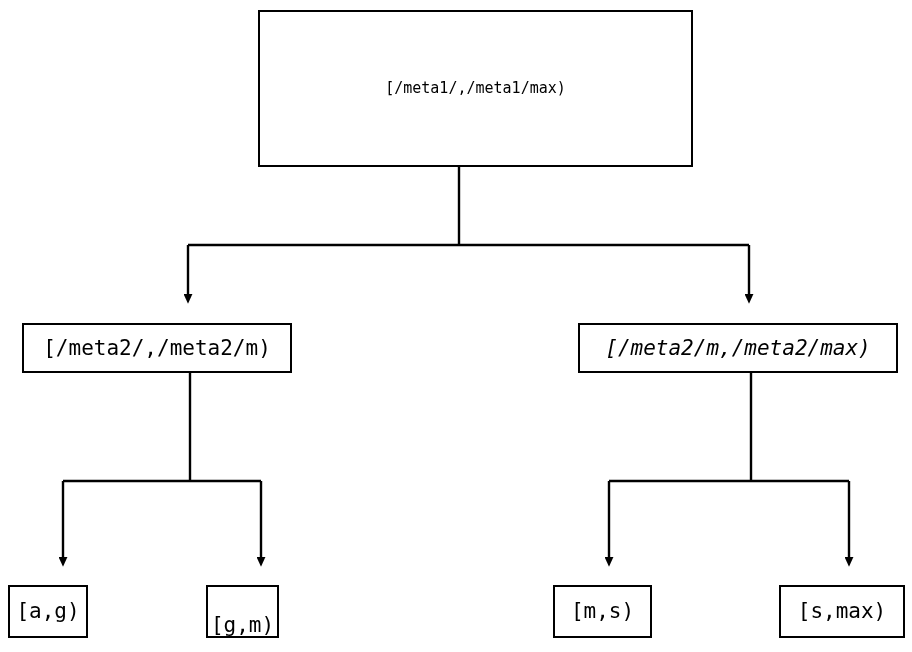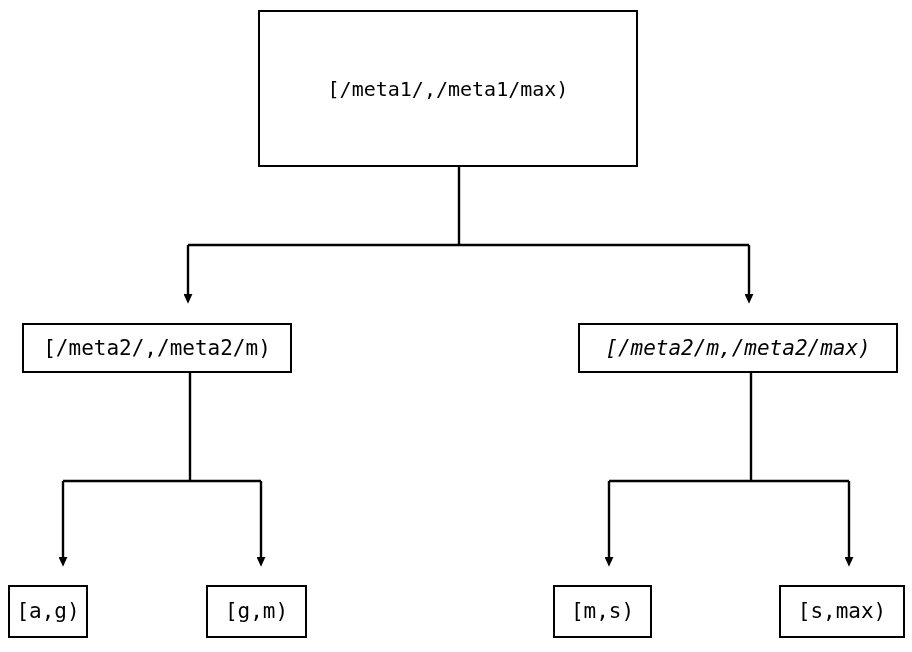--- a/index.html
+++ b/index.html
@@ -38,23 +38,23 @@
     white-space: pre;
     letter-spacing: 0;
   }
   .node-label {
     display: block;
     line-height: 1;
   }
   .node-root {
     left: 258px;
     top: 10px;
-    width: 380px;
+    width: 435px;
     height: 157px;
-    font-size: 20px;
+    font-size: 15px;
   }
   .node-mid-left {
     left: 22px;
     top: 323px;
     width: 270px;
     height: 50px;
     font-size: 21px;
   }
   .node-mid-right {
     left: 578px;
@@ -62,21 +62,21 @@
     width: 320px;
     height: 50px;
     font-size: 21px;
     font-style: italic;
   }
   .node-leaf {
     height: 53px;
     font-size: 21px;
   }
   .leaf-ag   { left: 8px;   top: 585px; width: 80px; }
-  .leaf-gm   { left: 206px; top: 585px; width: 101px; }
+  .leaf-gm   { left: 206px; top: 585px; width: 73px; align-items: flex-end; }
   .leaf-ms   { left: 553px; top: 585px; width: 99px; }
   .leaf-smax { left: 779px; top: 585px; width: 126px; }
 </style>
 </head>
 <body>
 
 <div id="canvas">
 
   <svg id="edges" viewBox="0 0 912 652" width="912" height="652" xmlns="http://www.w3.org/2000/svg">
     <defs>

